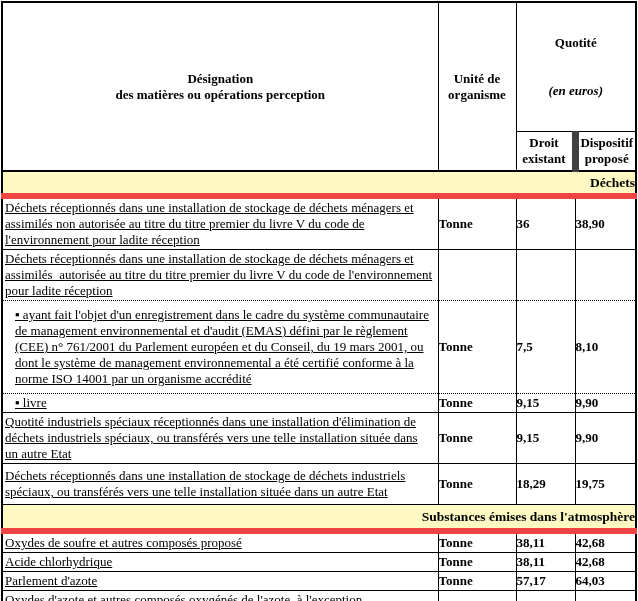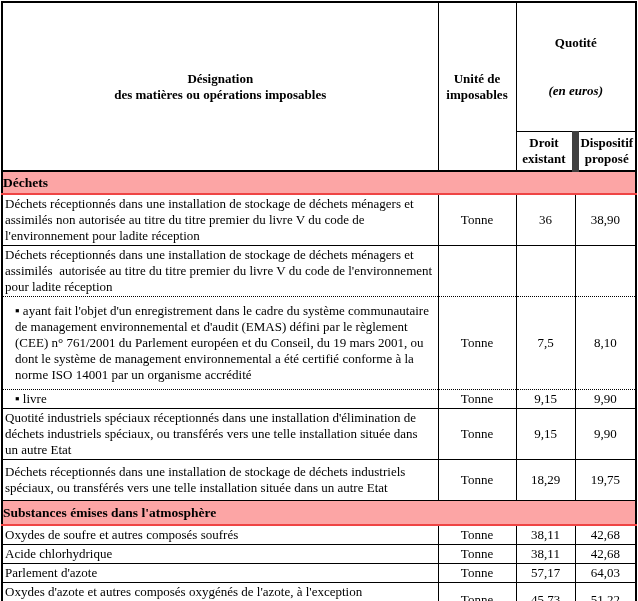--- a/index.html
+++ b/index.html
@@ -64,60 +64,61 @@
   tr.item.dotted td { border-bottom: 1px dotted #000; }
   tr.item:last-child td { border-bottom: 0; }
 
   td.cell-designation {
     text-align: left;
     vertical-align: middle;
     white-space: pre-wrap;
     line-height: 16px;
     padding: 1px 1px 1px 2px;
     border-right: 1px solid #000;
+    text-decoration: underline;
   }
   td.cell-designation.indent { padding-left: 12px; }
   td.cell-designation.tall { padding-top: 6px; padding-bottom: 6px; }
   td.cell-designation.padded { padding-top: 4px; padding-bottom: 4px; }
 
   td.cell-unit, td.cell-existing, td.cell-proposed {
-    text-align: center;
     vertical-align: middle;
     line-height: 16px;
+    font-weight: bold;
   }
   td.cell-unit, td.cell-existing { border-right: 1px solid #000; }
 
   
   tr.section td {
-    background: #fca5a5;
-    font-weight: bold;
-    text-align: left;
-    vertical-align: middle;
-    border-bottom: 2px solid #ef4444;
+    background: #fef9c3;
+    font-weight: bold;
+    text-align: right;
+    vertical-align: middle;
+    border-bottom: 6px solid #ef4444;
     font-size: 13.5px;
   }
   tr.section.band-dechets td      { height: 21px; }
   tr.section.band-substances td   { height: 23px; }
 </style>
 </head>
 <body>
 
 <table class="tax-table">
   <colgroup>
     <col class="c-designation">
     <col class="c-unit">
     <col class="c-existing">
     <col class="c-proposed">
   </colgroup>
   <thead>
     <tr class="h-row1">
       <th class="h-designation" rowspan="2">Désignation
-des matières ou opérations imposables</th>
+des matières ou opérations perception</th>
       <th class="h-unit" rowspan="2">Unité de
-imposables</th>
+organisme</th>
       <th class="h-quotite" colspan="2">
         <span class="quotite-title">Quotité</span>
         <span class="quotite-sub">(en euros)</span>
       </th>
     </tr>
     <tr class="h-row2">
       <th class="h-existing">Droit
 existant</th>
       <th class="h-proposed">Dispositif
 proposé</th>
@@ -180,21 +181,21 @@
       <td class="cell-unit">Tonne</td>
       <td class="cell-existing">18,29</td>
       <td class="cell-proposed">19,75</td>
     </tr>
 
     <tr class="section band-substances">
       <td colspan="4">Substances émises dans l'atmosphère</td>
     </tr>
 
     <tr class="item">
-      <td class="cell-designation">Oxydes de soufre et autres composés soufrés</td>
+      <td class="cell-designation">Oxydes de soufre et autres composés proposé</td>
       <td class="cell-unit">Tonne</td>
       <td class="cell-existing">38,11</td>
       <td class="cell-proposed">42,68</td>
     </tr>
 
     <tr class="item">
       <td class="cell-designation">Acide chlorhydrique</td>
       <td class="cell-unit">Tonne</td>
       <td class="cell-existing">38,11</td>
       <td class="cell-proposed">42,68</td>

